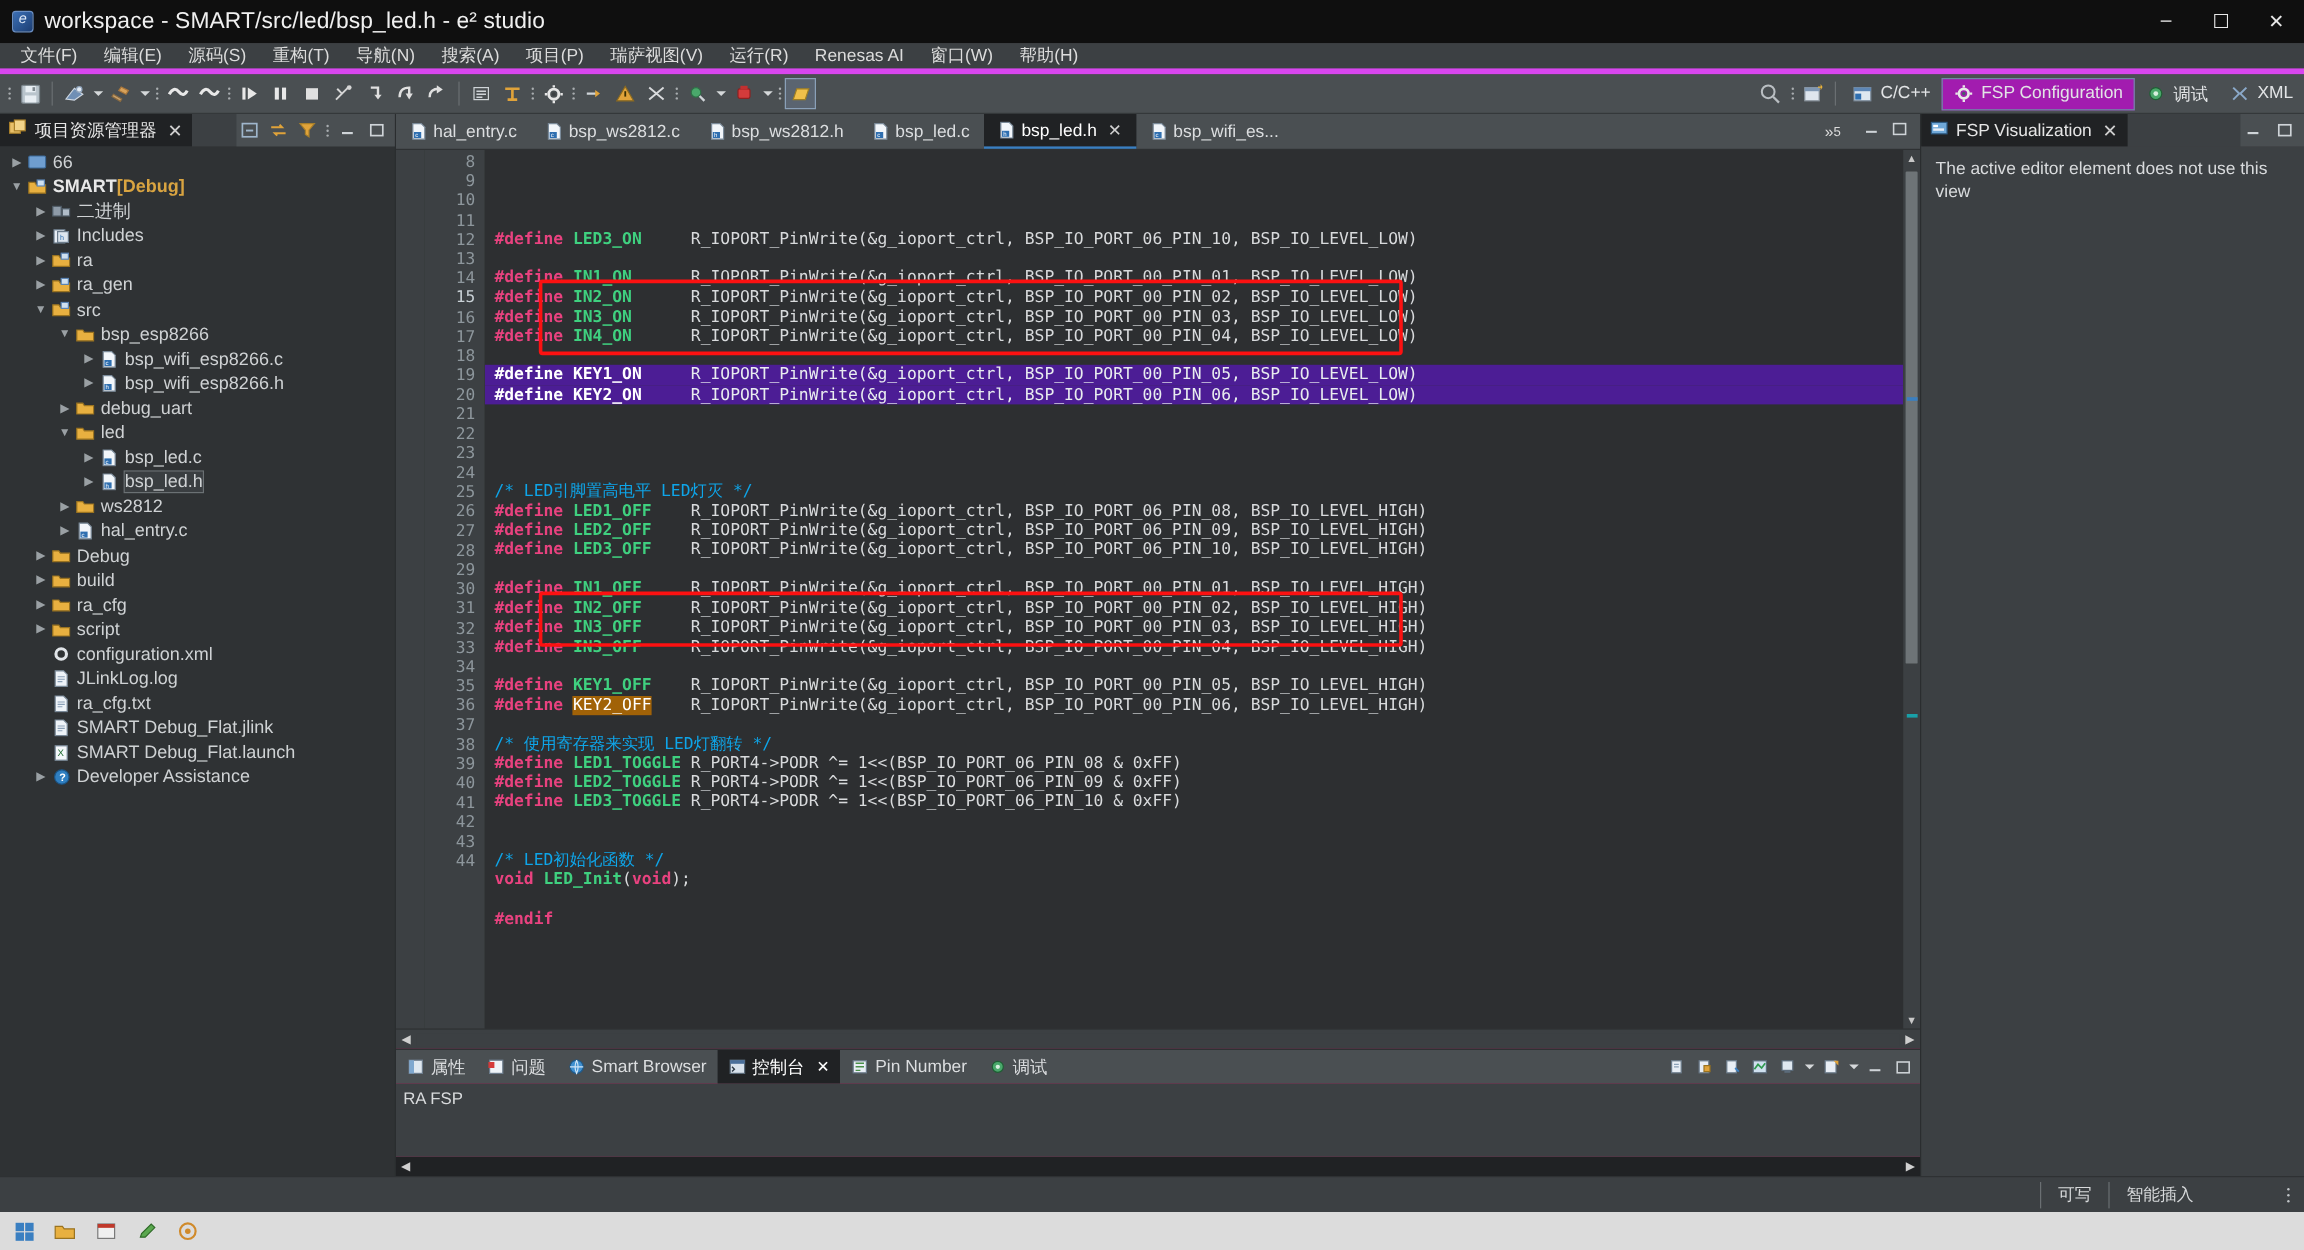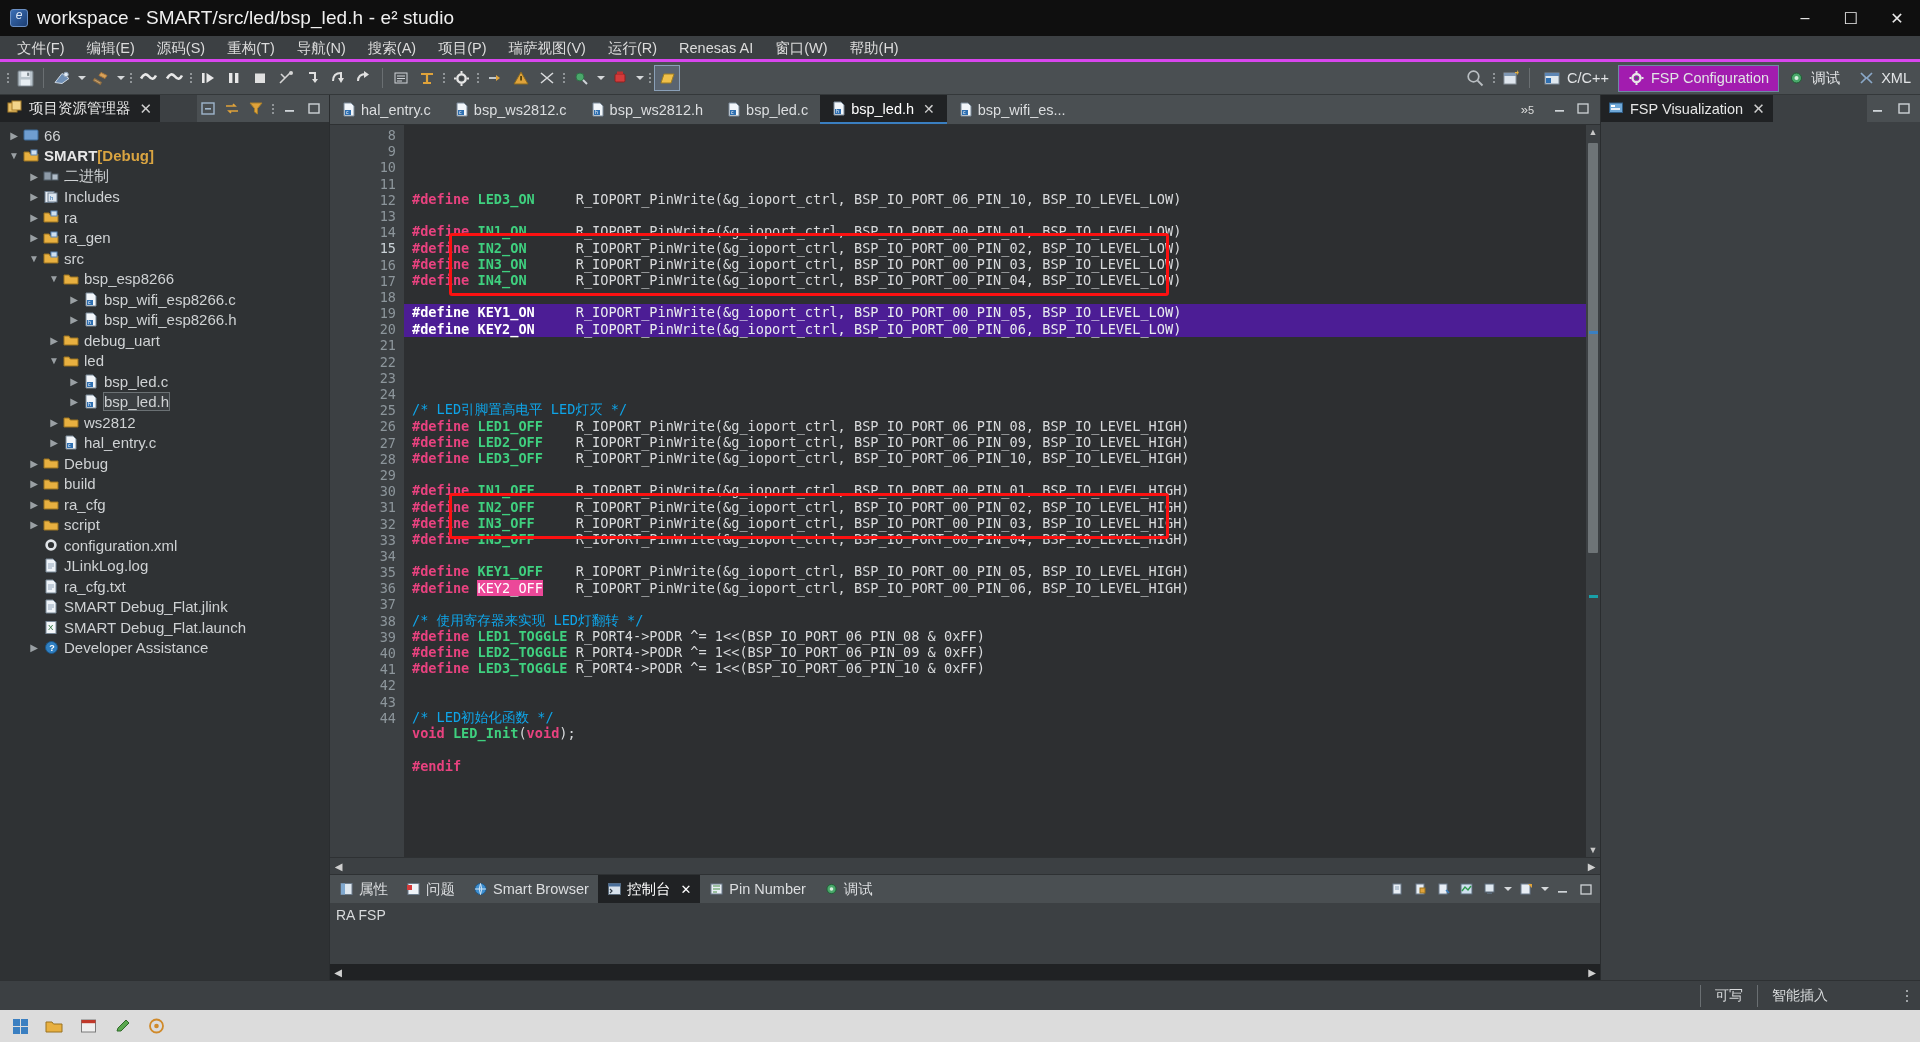--- a/index.html
+++ b/index.html
@@ -30,21 +30,21 @@
     font-size:12px; color:#dfe9f7; font-style: italic;
   }
   .titlebar .title { font-size: 19px; letter-spacing: .1px; }
   .titlebar .spacer { flex: 1 1 auto; }
   .winbtn { width: 46px; height: 36px; display:flex; align-items:center; justify-content:center;
     font-size: 16px; color:#e8e8e8; }
 
   
   .menubar {
     height: 26px; flex: 0 0 26px; background:#3c4043; display:flex; align-items:center;
-    padding-left: 6px; border-bottom: 3px solid #d946ef;
+    padding-left: 6px; border-bottom: 5px solid #d946ef;
   }
   .menubar .mi { padding: 2px 11px; font-size: 14.5px; color:#dcdcdc; line-height:20px; white-space:nowrap;}
 
   
   .toolbar {
     height: 33px; flex: 0 0 33px; background:#4a4f52; display:flex; align-items:center;
     padding-left: 4px; border-bottom:1px solid #34383a; gap:0px;
   }
   .tb { display:flex; align-items:center; justify-content:center; width:26px; height:26px; }
   .tb svg { display:block; }
@@ -112,21 +112,21 @@
   .code .ln { height:16.2px; line-height:16.2px; padding-left:8px; color:#dcdcdc; }
   .code .ln.selrow { background:#4c1d95; }
   .kw-define { color:#e8427f; font-weight:bold; }
   .macro { color:#3fd07f; font-weight:bold; }
   .kw { color:#e8427f; font-weight:bold; }
   .cmt { color:#0ea5e9; }
   .plain { color:#d8dadc; }
   .selrow .plain, .selrow .kw-define, .selrow .macro { color:#e8ecef; }
   .selrow .kw-define { color:#ffffff; }
   .selrow .macro { color:#ffffff; }
-  .occ { background:#ec4899; color:#ffffff !important;text-align:center; }
+  .occ { background:#a16207; color:#ffffff !important;text-align:center; }
 
   .redbox { position:absolute; border:3px solid #fc1111; border-radius:3px; pointer-events:none; }
 
   .vscroll { width:14px; flex:0 0 14px; background:#3c4043; position:relative; }
   .vscroll .up, .vscroll .dn { height:14px; display:flex; align-items:center; justify-content:center;
     color:#c8c8c8; font-size:9px;}
   .vscroll .thumb { position:absolute; left:2px; width:10px; background:#6e7477; border-radius:1px;}
   .vmark { position:absolute; right:2px; width:9px; height:3px; }
   .hscroll { height:17px; flex:0 0 17px; background:#3c4043; display:flex; align-items:center;
     border-top:1px solid #2e3133; }
@@ -1022,20 +1022,21 @@
                 <rect x="3" y="9" width="9" height="1.8" fill="#cfd4d8"></rect>
               </svg>
           </div>
           <div class="tb">
             <svg width="16" height="15" viewBox="0 0 16 15">
                 <rect x="3" y="3" width="10" height="9" fill="none" stroke="#cfd4d8" stroke-width="1.4"></rect>
               </svg>
           </div>
         </div>
       </div>
+      <div class="rbody">The active editor element does not use this view</div>
     </div>
   </div>
 
   <div class="statusbar">
     <div class="sp"></div>
     <div class="divider"></div>
     <div class="seg">可写</div>
     <div class="divider"></div>
     <div class="seg">智能插入</div>
     <div style="width:60px;"></div>

